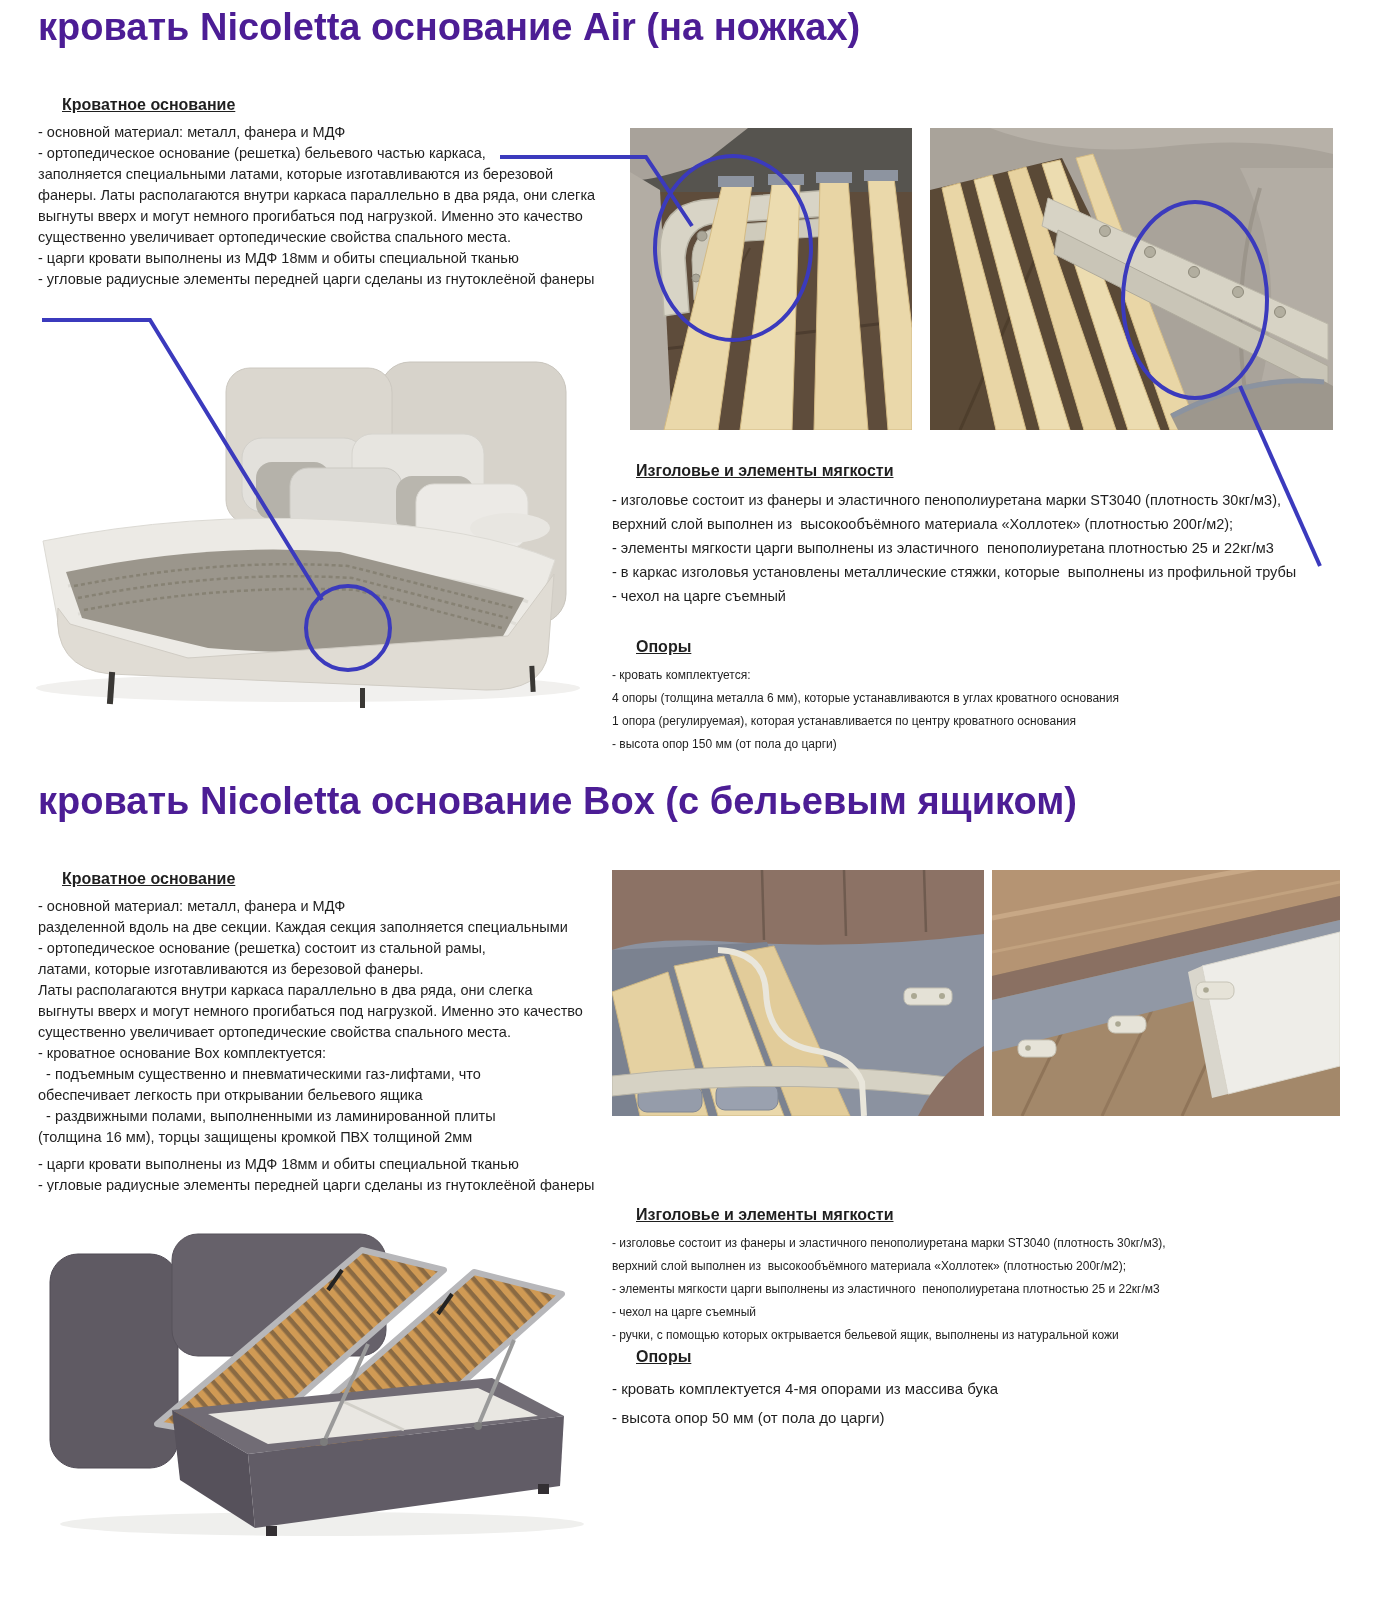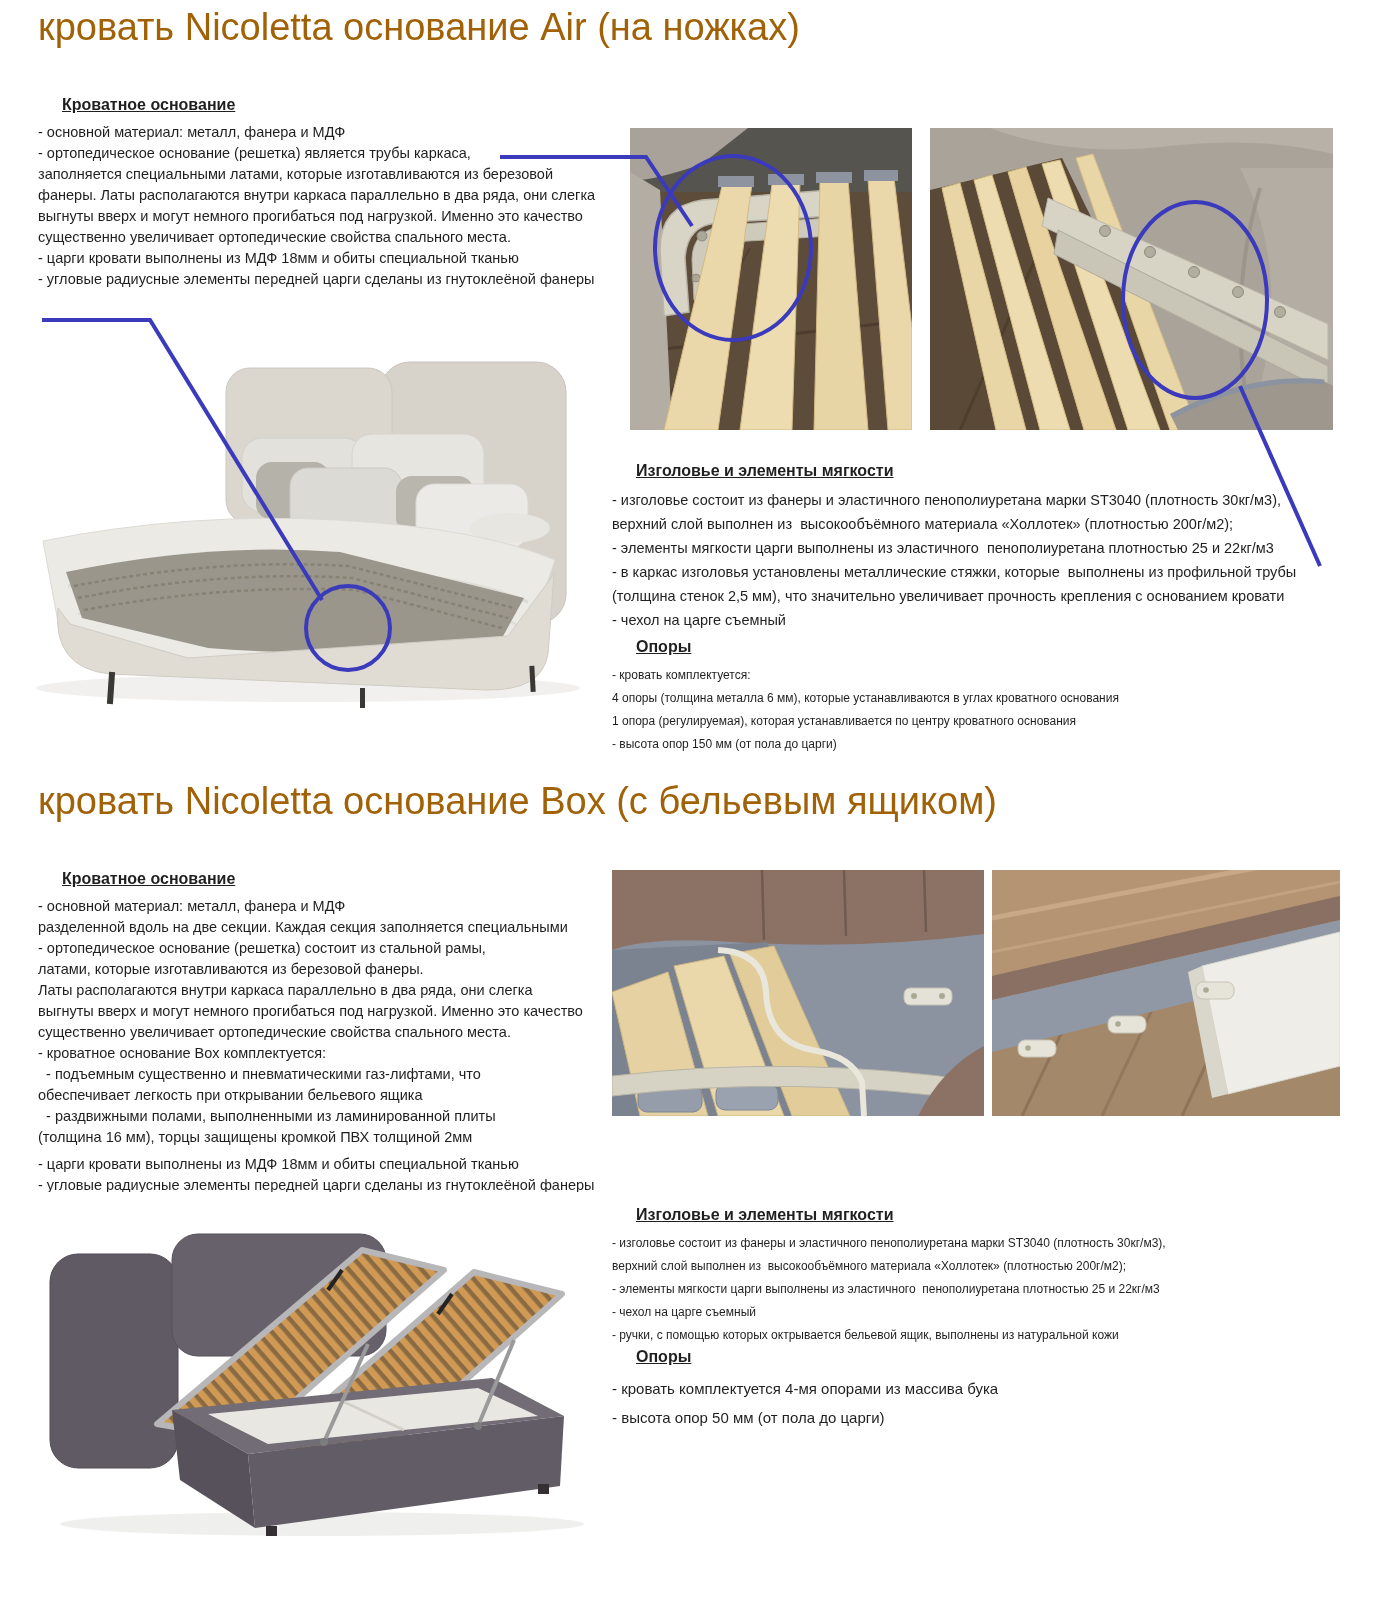--- a/index.html
+++ b/index.html
@@ -1,18 +1,18 @@
 <!DOCTYPE html>
 <html><head>
 <meta charset="utf-8">
 <style>
   html,body{margin:0;padding:0;background:#ffffff;}
   .page{position:relative;width:1375px;height:1605px;background:#fff;overflow:hidden;
         font-family:"Liberation Sans","DejaVu Sans",sans-serif;color:#1f1f1f;}
-  .title{position:absolute;left:38px;font-size:38px;font-weight:400;color:#a16207;white-space:pre;}
+  .title{position:absolute;left:38px;font-size:38px;font-weight:700;color:#4c1d95;white-space:pre;}
   .tblock{position:absolute;}
   .bh{font-size:16px;font-weight:700;text-decoration:underline;height:28px;line-height:22px;white-space:pre;margin-left:24px;}
   .ln{font-size:14.5px;height:21px;line-height:21px;white-space:pre;}
   .lnr{font-size:14.5px;height:24px;line-height:24px;white-space:pre;}
   .lns{font-size:12px;height:23px;line-height:23px;white-space:pre;}
   .lnsup{font-size:15px;height:29px;line-height:29px;white-space:pre;}
   .mt5{margin-top:6px;}
   .photo{position:absolute;display:block;}
   .photo svg{display:block;}
   .overlay{position:absolute;left:0;top:0;pointer-events:none;}
@@ -20,21 +20,21 @@
 </head>
 <body>
 
 <div class="page">
 
   <div class="title" style="top:6px;">кровать Nicoletta основание Air (на ножках)</div>
 
   <div class="tblock" style="left:38px;top:94px;width:575px;">
     <div class="bh">Кроватное основание</div>
     <div class="ln">- основной материал: металл, фанера и МДФ</div>
-    <div class="ln">- ортопедическое основание (решетка) является трубы каркаса,</div>
+    <div class="ln">- ортопедическое основание (решетка) бельевого частью каркаса,</div>
     <div class="ln">заполняется специальными латами, которые изготавливаются из березовой</div>
     <div class="ln">фанеры. Латы располагаются внутри каркаса параллельно в два ряда, они слегка</div>
     <div class="ln">выгнуты вверх и могут немного прогибаться под нагрузкой. Именно это качество</div>
     <div class="ln">существенно увеличивает ортопедические свойства спального места.</div>
     <div class="ln">- царги кровати выполнены из МДФ 18мм и обиты специальной тканью</div>
     <div class="ln">- угловые радиусные элементы передней царги сделаны из гнутоклеёной фанеры</div>
   </div>
 
   <figure class="photo" style="left:630px;top:128px;margin:0;">
     <svg width="282" height="302" viewBox="0 0 282 302">
@@ -122,21 +122,20 @@
       </g>
     </svg>
   </figure>
 
   <div class="tblock" style="left:612px;top:460px;width:740px;">
     <div class="bh">Изголовье и элементы мягкости</div>
     <div class="lnr">- изголовье состоит из фанеры и эластичного пенополиуретана марки ST3040 (плотность 30кг/м3),</div>
     <div class="lnr">верхний слой выполнен из  высокообъёмного материала «Холлотек» (плотностью 200г/м2);</div>
     <div class="lnr">- элементы мягкости царги выполнены из эластичного  пенополиуретана плотностью 25 и 22кг/м3</div>
     <div class="lnr">- в каркас изголовья установлены металлические стяжки, которые  выполнены из профильной трубы</div>
-    <div class="lnr">(толщина стенок 2,5 мм), что значительно увеличивает прочность крепления с основанием кровати</div>
     <div class="lnr">- чехол на царге съемный</div>
   </div>
 
   <div class="tblock" style="left:612px;top:636px;width:740px;">
     <div class="bh">Опоры</div>
     <div class="lns">- кровать комплектуется:</div>
     <div class="lns">4 опоры (толщина металла 6 мм), которые устанавливаются в углах кроватного основания</div>
     <div class="lns">1 опора (регулируемая), которая устанавливается по центру кроватного основания</div>
     <div class="lns">- высота опор 150 мм (от пола до царги)</div>
   </div>

